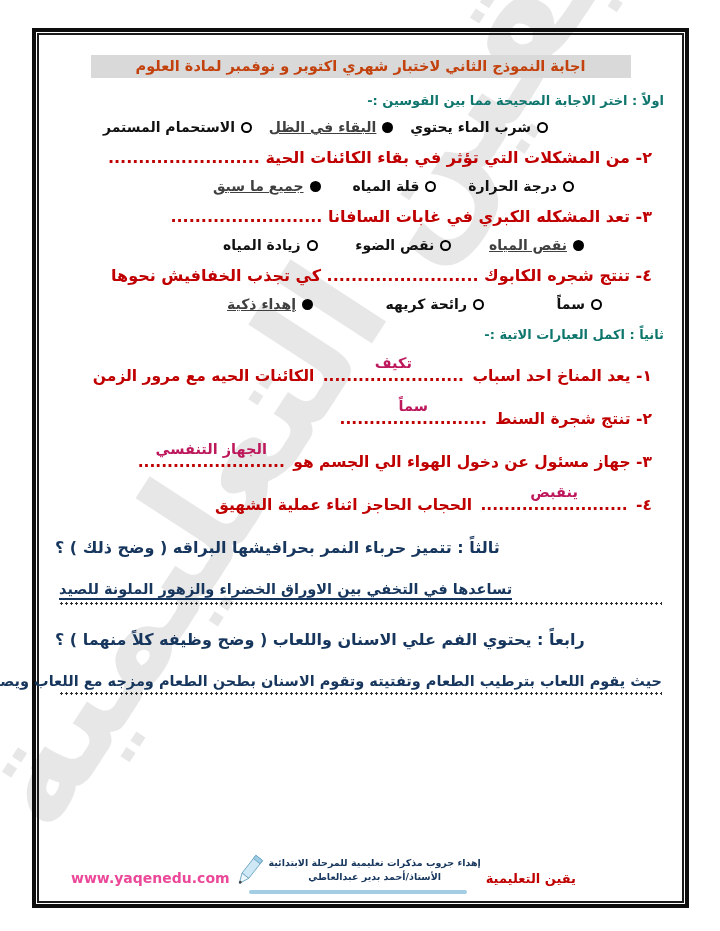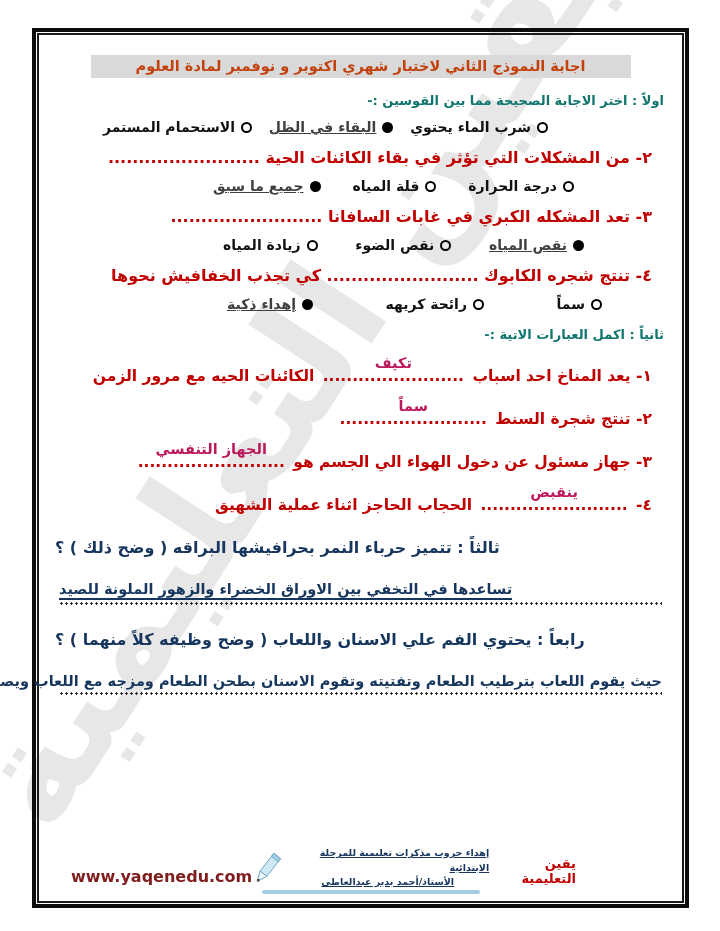--- a/index.html
+++ b/index.html
@@ -43,25 +43,25 @@
   .essay-ans{margin:22px 4px 0 4px;text-align:left;}
   .essay-ans .txt{display:inline-block;color:#17365d;font-size:14.5px;white-space:nowrap;}
   .essay-ans .txt.underlined{border-bottom:2px solid #17365d;padding-bottom:1px;}
   .dotline{height:5px;margin-top:1px;
     background-image:radial-gradient(circle,#2e2e2e 1.2px,transparent 1.4px);
     background-size:5px 5px;background-repeat:repeat-x;background-position:0 bottom;}
 
   .footer{position:absolute;left:10px;right:10px;bottom:7px;display:flex;
     justify-content:space-between;align-items:flex-end;direction:rtl;}
   .brand{color:#c00000;font-size:13px;margin-right:96px;padding-bottom:8px;}
-  .site{color:#7f1d1d;font-size:16px;direction:ltr;margin-left:22px;padding-bottom:8px;}
+  .site{color:#ec4899;font-size:14px;direction:ltr;margin-left:22px;padding-bottom:8px;}
   .ded-wrap{display:flex;flex-direction:column;align-items:center;}
   .ded-row{display:flex;align-items:center;}
   .ded-text{display:flex;flex-direction:column;align-items:center;color:#17365d;
-    font-size:9.5px;line-height:1.5;text-decoration:underline;}
+    font-size:9.5px;line-height:1.5;}
   .pencil{margin-right:2px;margin-left:-4px;margin-bottom:-8px;}
   .blue-bar{width:218px;height:4px;background:#a3cde2;border-radius:2px;margin-top:1px;}
 </style>
 </head>
 <body>
 
 <div class="page">
 
   <div class="watermark">يقين التعليمية</div>
 

